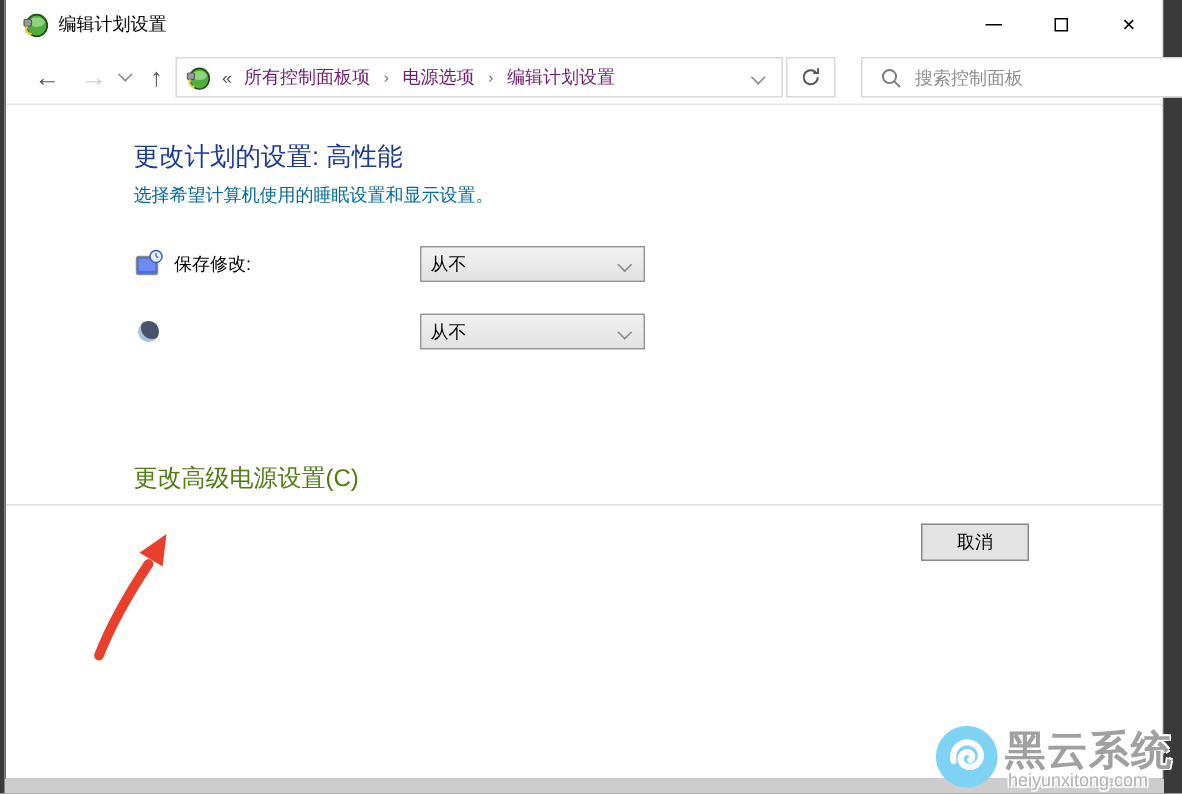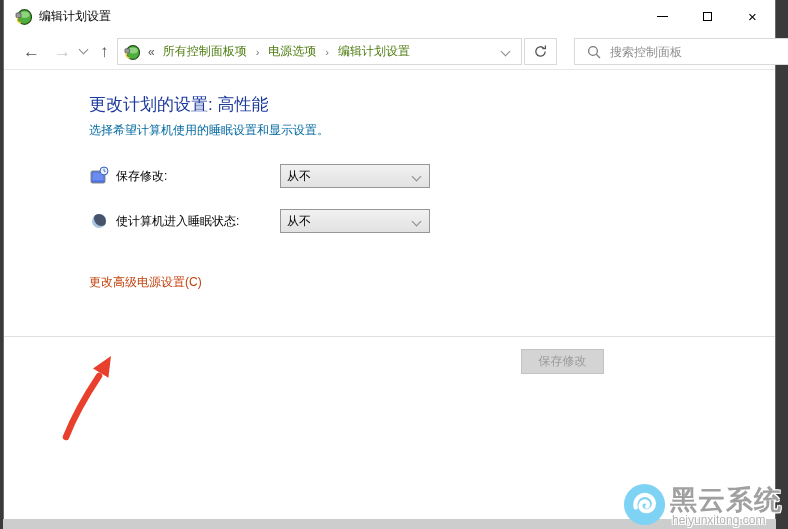--- a/index.html
+++ b/index.html
@@ -32,21 +32,21 @@
   .toolbar { position:absolute; left:0; top:32px; width:100%; height:38px; background:#fff; border-bottom:1px solid #e8e8e8; }
   .nav-arrows { position:absolute; left:12px; top:0; height:38px; display:flex; align-items:center; }
   .nav-btn { font-size:17px; line-height:1; padding:0 7px; color:#555; }
   .nav-btn.disabled { color:#c9c9c9; }
   .chev { display:inline-block; width:7px; height:7px; border-right:1.4px solid #8a8a8a; border-bottom:1.4px solid #8a8a8a; transform:rotate(45deg); }
   .nav-chev { margin:0 6px 3px 2px; }
 
   .addressbar { position:absolute; left:113px; top:6px; width:405px; height:27px; border:1px solid #d9d9d9; display:flex; align-items:center; background:#fff; }
   .addressbar .crumb-icon { margin-left:6px; width:16px; height:16px; flex:0 0 auto; }
   .crumb-prefix { color:#555; margin:0 6px 0 8px; font-size:12px; }
-  .crumb-item { color:#4d7c0f; padding:0 2px; cursor:default; white-space:nowrap; }
+  .crumb-item { color:#701a75; padding:0 2px; cursor:default; white-space:nowrap; }
   .crumb-sep { color:#777; margin:0 7px; font-size:11px; }
   .addr-chev-btn { margin-left:auto; padding:0 12px; display:flex; align-items:center; height:100%; }
   .refresh-btn { position:absolute; left:520px; top:6px; width:33px; height:27px; border:1px solid #d9d9d9; display:flex; align-items:center; justify-content:center; background:#fff; }
 
   .searchbox { position:absolute; left:570px; top:6px; width:216px; height:27px; border:1px solid #d9d9d9; background:#fff; display:flex; align-items:center; }
   .searchbox svg { margin-left:12px; flex:0 0 auto; }
   .searchbox input { border:none; outline:none; width:140px; margin-left:9px; font-size:12px; font-family:inherit; color:#333; }
   .searchbox input::placeholder { color:#8f8f8f; }
 
   
@@ -60,21 +60,21 @@
   .setting-row .s-icon { width:20px; height:20px; margin-right:7px; }
   .setting-row .s-label { width:150px; font-size:12px; color:#000; }
   .combo {
     position:absolute; left:191px; width:150px; height:24px;
     background:linear-gradient(#f1f1f1,#e2e2e2);
     border:1px solid #979797; display:flex; align-items:center;
     padding-left:6px; font-size:12px; color:#000; cursor:default;
   }
   .combo .combo-chev { position:absolute; right:9px; top:8px; }
 
-  .link { position:absolute; left:85px; font-size:12px; color:#c2410c; cursor:pointer; text-decoration:none; }
+  .link { position:absolute; left:85px; font-size:16px; color:#4d7c0f; cursor:pointer; text-decoration:none;margin-top:35px; }
   .link.l0 { top:203px; }
   .link.l1 { top:234px; }
 
   .hsep { position:absolute; left:0; top:265px; width:100%; height:1px; background:#e0e0e0; }
 
   .btn { position:absolute; top:278px; height:25px; font-size:12px; font-family:inherit; text-align:center; }
   .btn-save { left:517px; width:83px; background:#d4d4d4; border:1px solid #c3c3c3; color:#9b9b9b; }
   .btn-cancel { left:610px; width:72px; background:#e3e3e3; border:1px solid #8a8a8a; color:#000; }
 
   .arrow-overlay { position:absolute; left:45px; top:278px; width:85px; height:100px; pointer-events:none; }
@@ -184,32 +184,31 @@
     <div class="setting-row row1">
       <svg class="s-icon" viewBox="0 0 20 20">
         <defs>
           <clipPath id="moonclip">
               <circle cx="10" cy="10" r="7"></circle>
             </clipPath>
         </defs>
         <circle cx="10" cy="10" r="7" fill="#a9c4de"></circle>
         <circle cx="12.5" cy="7.5" r="7.5" fill="#46536b" clip-path="url(#moonclip)"></circle>
       </svg>
-      <span class="s-label">使计算机进入睡眠状态:</span>
       <div class="combo">
         <span>从不</span>
         <span class="chev combo-chev"></span>
       </div>
     </div>
 
     <a class="link l0">更改高级电源设置(C)</a>
 
     <div class="hsep"></div>
 
-    <button class="btn btn-save" disabled="">保存修改</button>
+    <button class="btn btn-cancel">取消</button>
 
     <svg class="arrow-overlay" viewBox="0 0 85 100">
       <path d="M17 88 Q 28 60 50 27" fill="none" stroke="#e8402c" stroke-width="6.5" stroke-linecap="round"></path>
       <polygon points="62,7 59.4,28.7 44,19.5" fill="#e8402c"></polygon>
     </svg>
   </div>
 </div>
 
 <div class="watermark">
   <svg class="wm-logo" width="45" height="45" viewBox="0 0 46 46">

